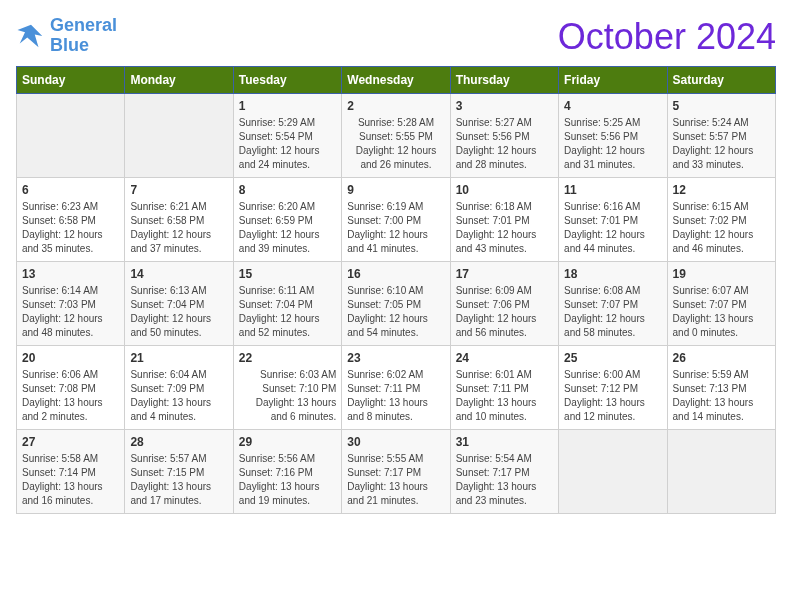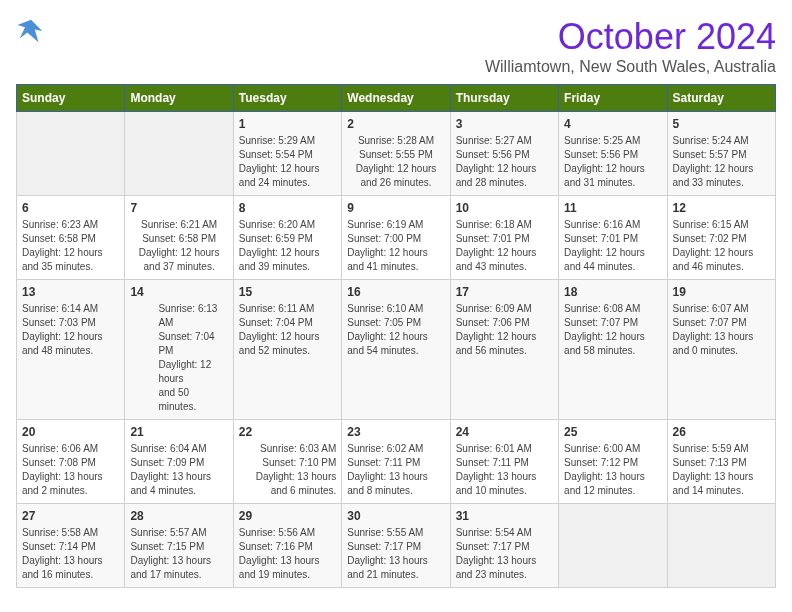--- a/index.html
+++ b/index.html
@@ -88,24 +88,27 @@
     }
   </style>
 </head>
 <body>
 
 <div class="header">
   <div class="logo">
     <svg class="logo-bird" viewBox="0 0 40 40">
       <polygon points="20,5 35,20 25,18 30,35 15,22 5,30 12,15 2,12" fill="#4a90d9"></polygon>
     </svg>
+    <div class="logo-text">
+      <div><span>General</span></div>
+      <div style="color:#4a90d9">Blue</div>
+    </div>
   </div>
   <div class="title-area">
     <div class="month-title">October 2024</div>
-    <div class="subtitle">Williamtown, New South Wales, Australia</div>
   </div>
 </div>
 
 <table>
   <thead>
     <tr id="header-row">
         <th>Sunday</th>
         <th>Monday</th>
         <th>Tuesday</th>
         <th>Wednesday</th>
@@ -157,21 +160,21 @@
       <tr>
         <td>
           <div class="day-num">6</div>
           <div class="day-info" style="white-space: pre-line;">Sunrise: 6:23 AM
 Sunset: 6:58 PM
 Daylight: 12 hours
 and 35 minutes.</div>
         </td>
         <td>
           <div class="day-num">7</div>
-          <div class="day-info" style="white-space: pre-line; text-align: center;">Sunrise: 6:21 AM
+          <div class="day-info" style="white-space: pre-line;">Sunrise: 6:21 AM
 Sunset: 6:58 PM
 Daylight: 12 hours
 and 37 minutes.</div>
         </td>
         <td>
           <div class="day-num">8</div>
           <div class="day-info" style="white-space: pre-line;">Sunrise: 6:20 AM
 Sunset: 6:59 PM
 Daylight: 12 hours
 and 39 minutes.</div>
@@ -208,21 +211,21 @@
       <tr>
         <td>
           <div class="day-num">13</div>
           <div class="day-info" style="white-space: pre-line;">Sunrise: 6:14 AM
 Sunset: 7:03 PM
 Daylight: 12 hours
 and 48 minutes.</div>
         </td>
         <td>
           <div class="day-num">14</div>
-          <div class="day-info" style="white-space: pre-line; margin-left: 28px;">Sunrise: 6:13 AM
+          <div class="day-info" style="white-space: pre-line;">Sunrise: 6:13 AM
 Sunset: 7:04 PM
 Daylight: 12 hours
 and 50 minutes.</div>
         </td>
         <td>
           <div class="day-num">15</div>
           <div class="day-info" style="white-space: pre-line;">Sunrise: 6:11 AM
 Sunset: 7:04 PM
 Daylight: 12 hours
 and 52 minutes.</div>

